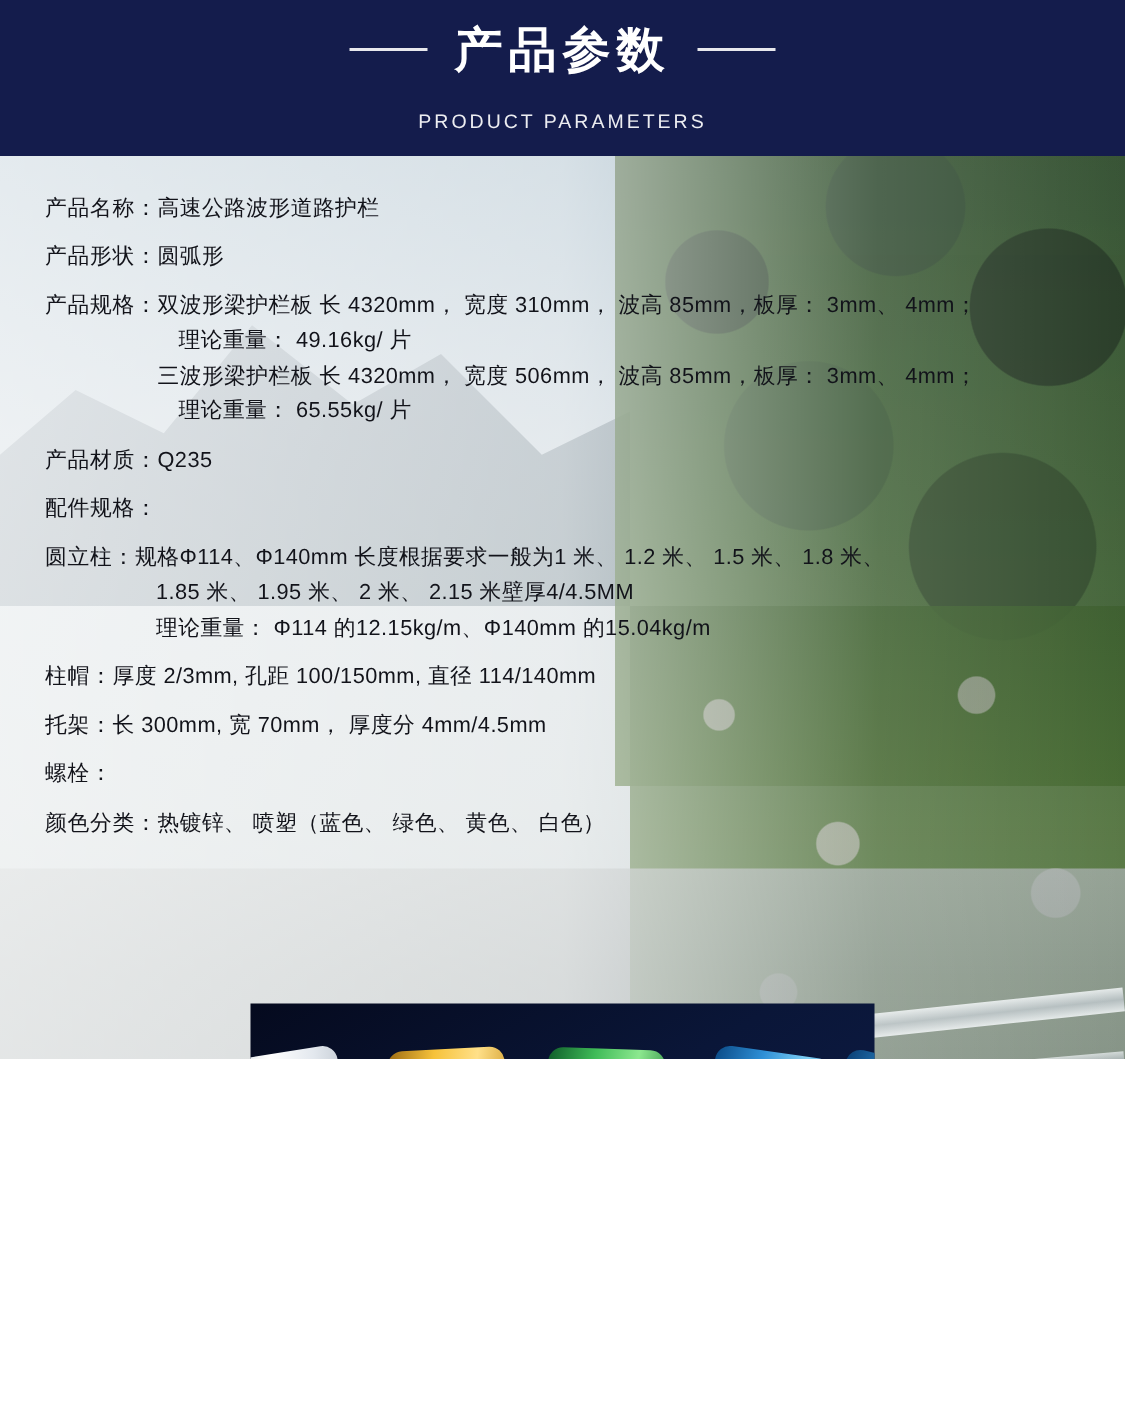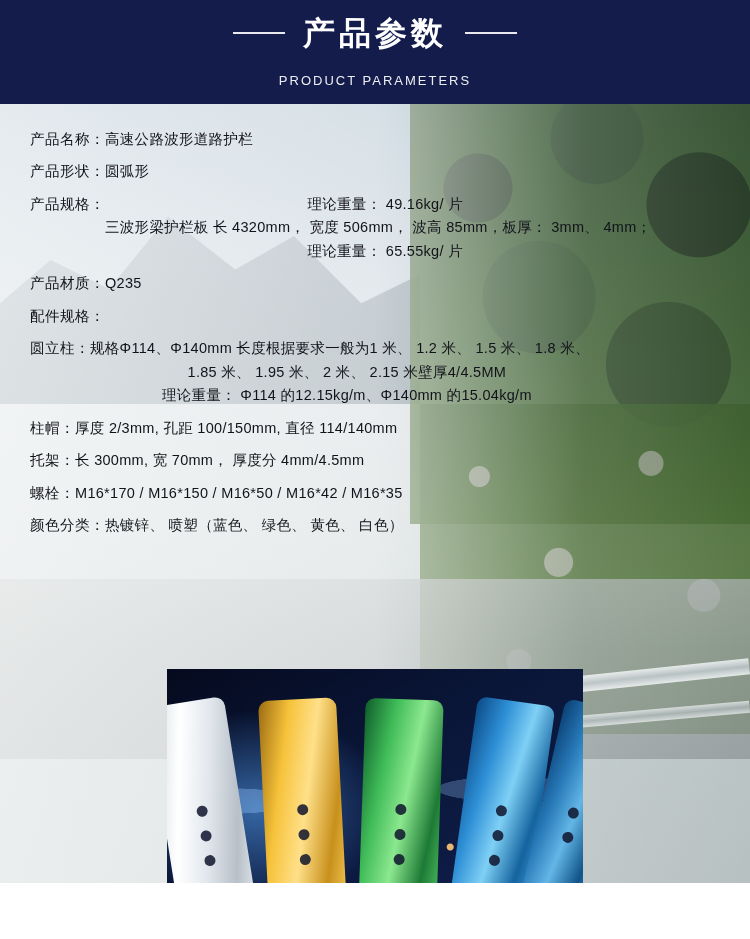--- a/index.html
+++ b/index.html
@@ -9,21 +9,21 @@
   body {
     width: 750px;
     height: 939px;
     font-family: "Liberation Sans", sans-serif;
     background: #ffffff;
     overflow: hidden;
   }
   .page {
     position: relative;
     width: 750px;
-    height: 883px;
+    height: 706px;
     overflow: hidden;
   }
 
   
   .header {
     position: relative;
     height: 104px;
     background: #141c4c;
     display: flex;
     flex-direction: column;
@@ -154,21 +154,20 @@
   .spec-values {
     display: flex;
     flex-direction: column;
   }
   .spec-value {
     white-space: nowrap;
     letter-spacing: 0.3px;
   }
   .spec-value.indent {
     padding-left: 14px;
-    text-align: center;
   }
 
   
   .photo {
     position: absolute;
     left: 167px;
     bottom: 0;
     width: 416px;
     height: 270px;
     background: linear-gradient(150deg, #050a1e 0%, #0a1638 40%, #0d1b44 70%, #132458 100%);
@@ -286,20 +285,21 @@
       <div class="spec-row">
         <span class="spec-label">产品形状：</span>
         <span class="spec-values">
           <span class="spec-value">圆弧形</span>
         </span>
       </div>
 
       <div class="spec-row">
         <span class="spec-label">产品规格：</span>
         <span class="spec-values">
+          <span class="spec-value">双波形梁护栏板  长 4320mm，  宽度 310mm，  波高 85mm，板厚： 3mm、 4mm；</span>
           <span class="spec-value indent">理论重量： 49.16kg/ 片</span>
           <span class="spec-value">三波形梁护栏板  长 4320mm，  宽度 506mm，  波高 85mm，板厚： 3mm、 4mm；</span>
           <span class="spec-value indent">理论重量： 65.55kg/ 片</span>
         </span>
       </div>
 
       <div class="spec-row">
         <span class="spec-label">产品材质：</span>
         <span class="spec-values">
           <span class="spec-value">Q235</span>
@@ -333,23 +333,20 @@
 
       <div class="spec-row">
         <span class="spec-label">托架：</span>
         <span class="spec-values">
           <span class="spec-value">长 300mm, 宽 70mm，  厚度分 4mm/4.5mm</span>
         </span>
       </div>
 
       <div class="spec-row">
         <span class="spec-label">螺栓：</span>
-        <span class="spec-values">
-          <span class="spec-value">M16*170 / M16*150 / M16*50 / M16*42 / M16*35</span>
-        </span>
       </div>
 
       <div class="spec-row">
         <span class="spec-label">颜色分类：</span>
         <span class="spec-values">
           <span class="spec-value">热镀锌、 喷塑（蓝色、 绿色、 黄色、 白色）</span>
         </span>
       </div>
 
     </div>

